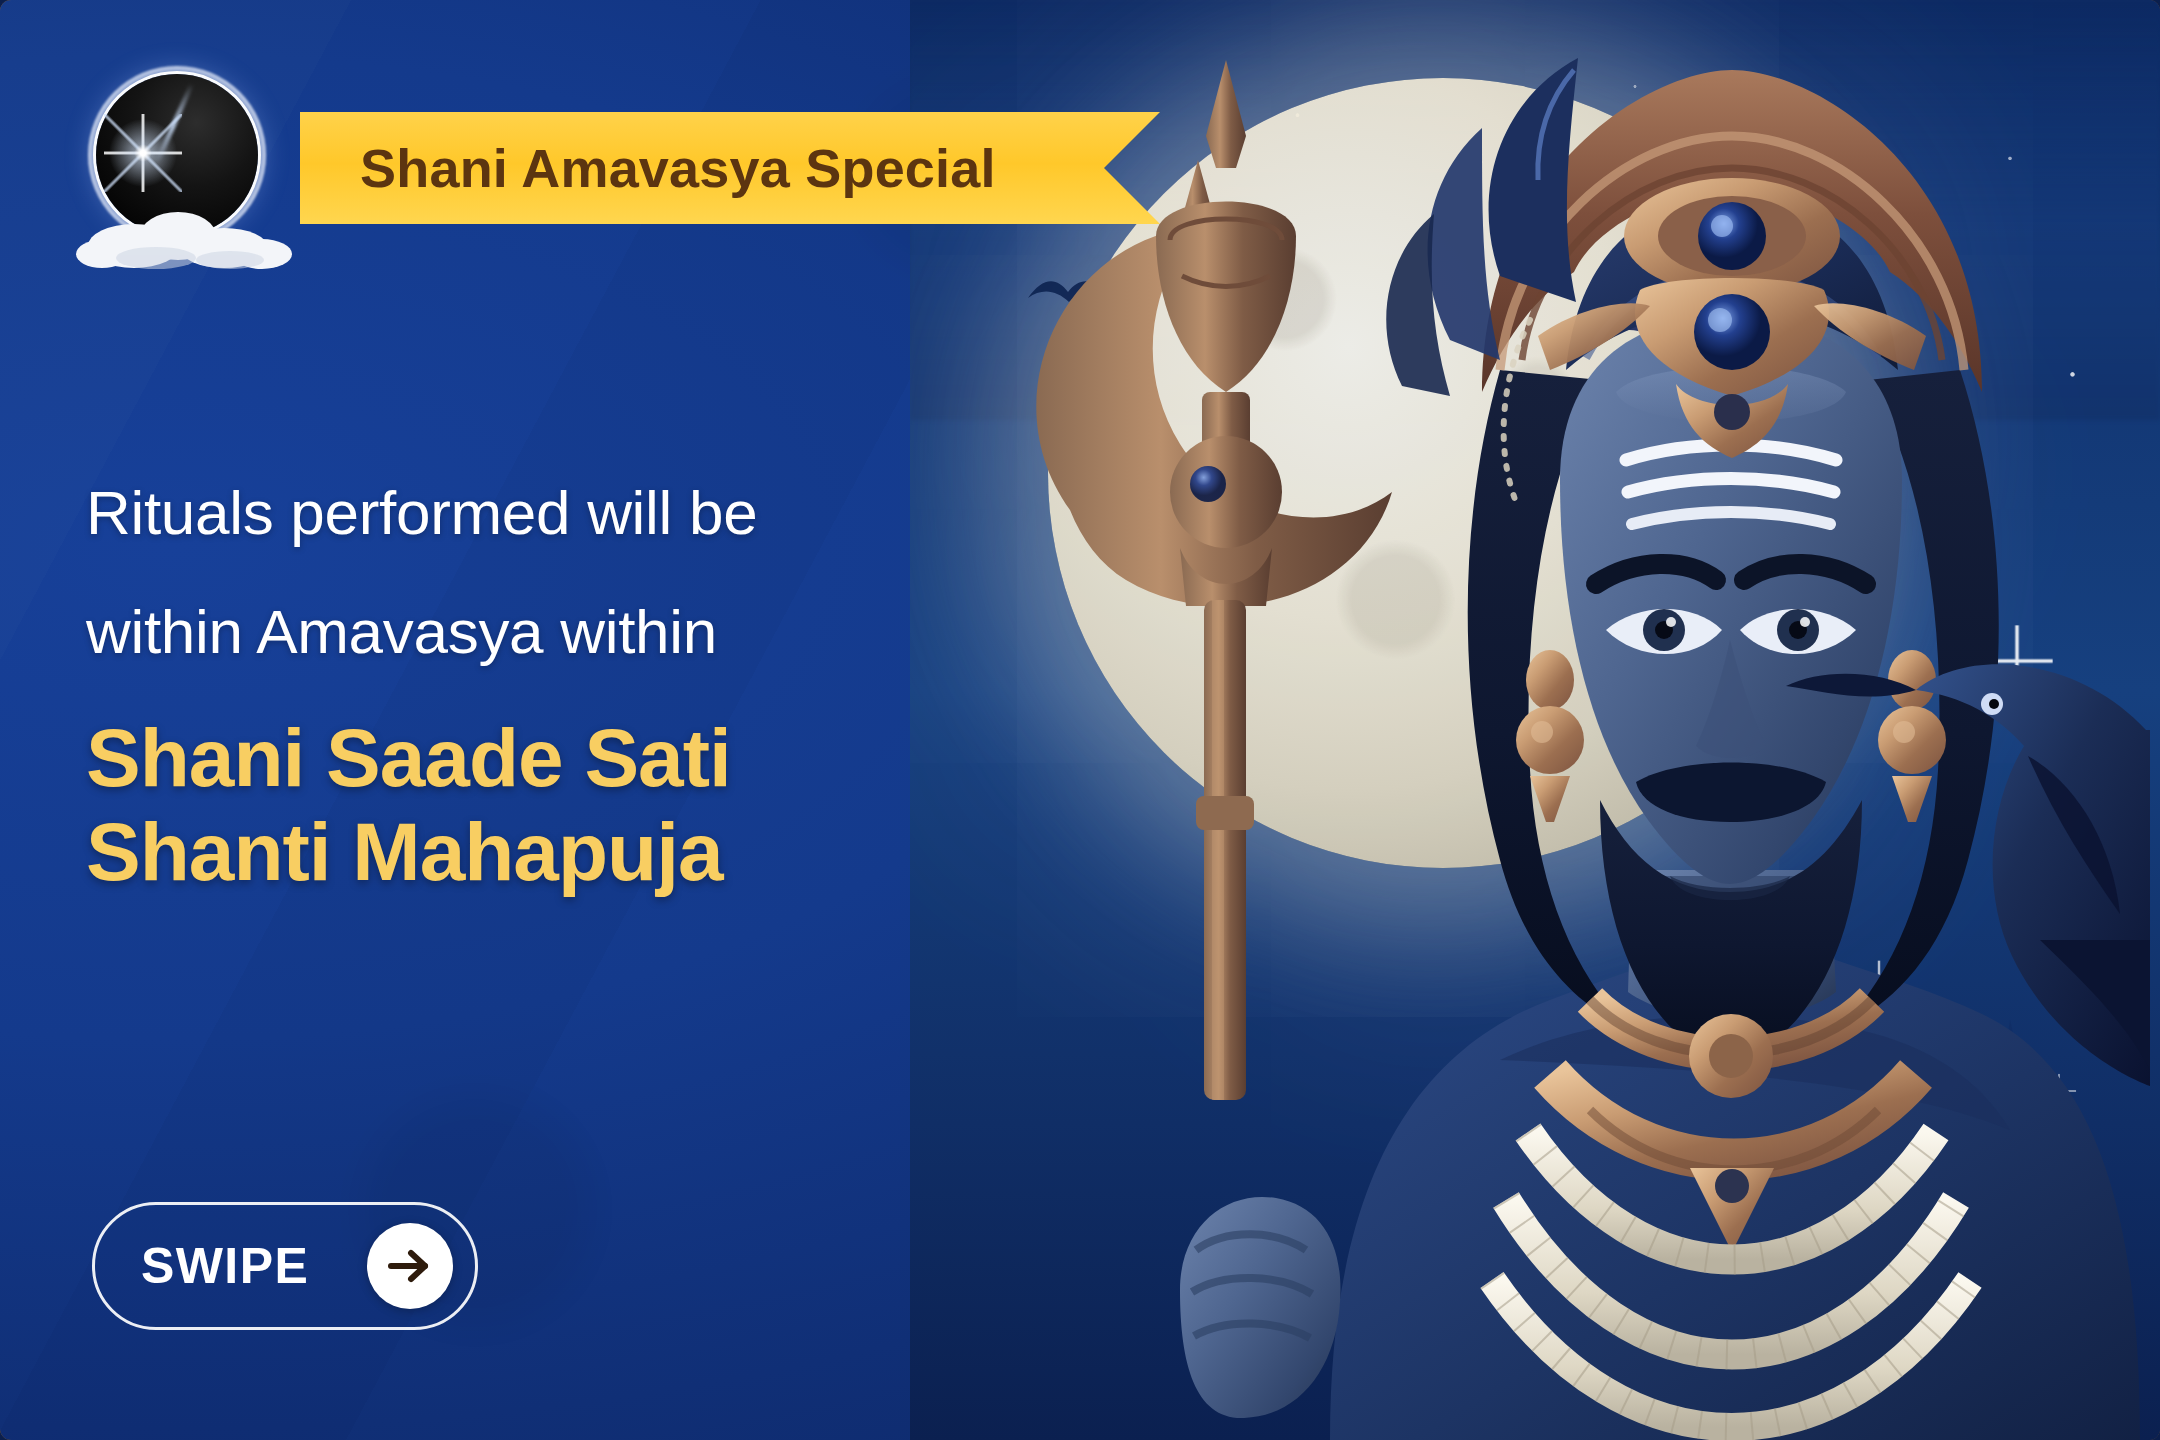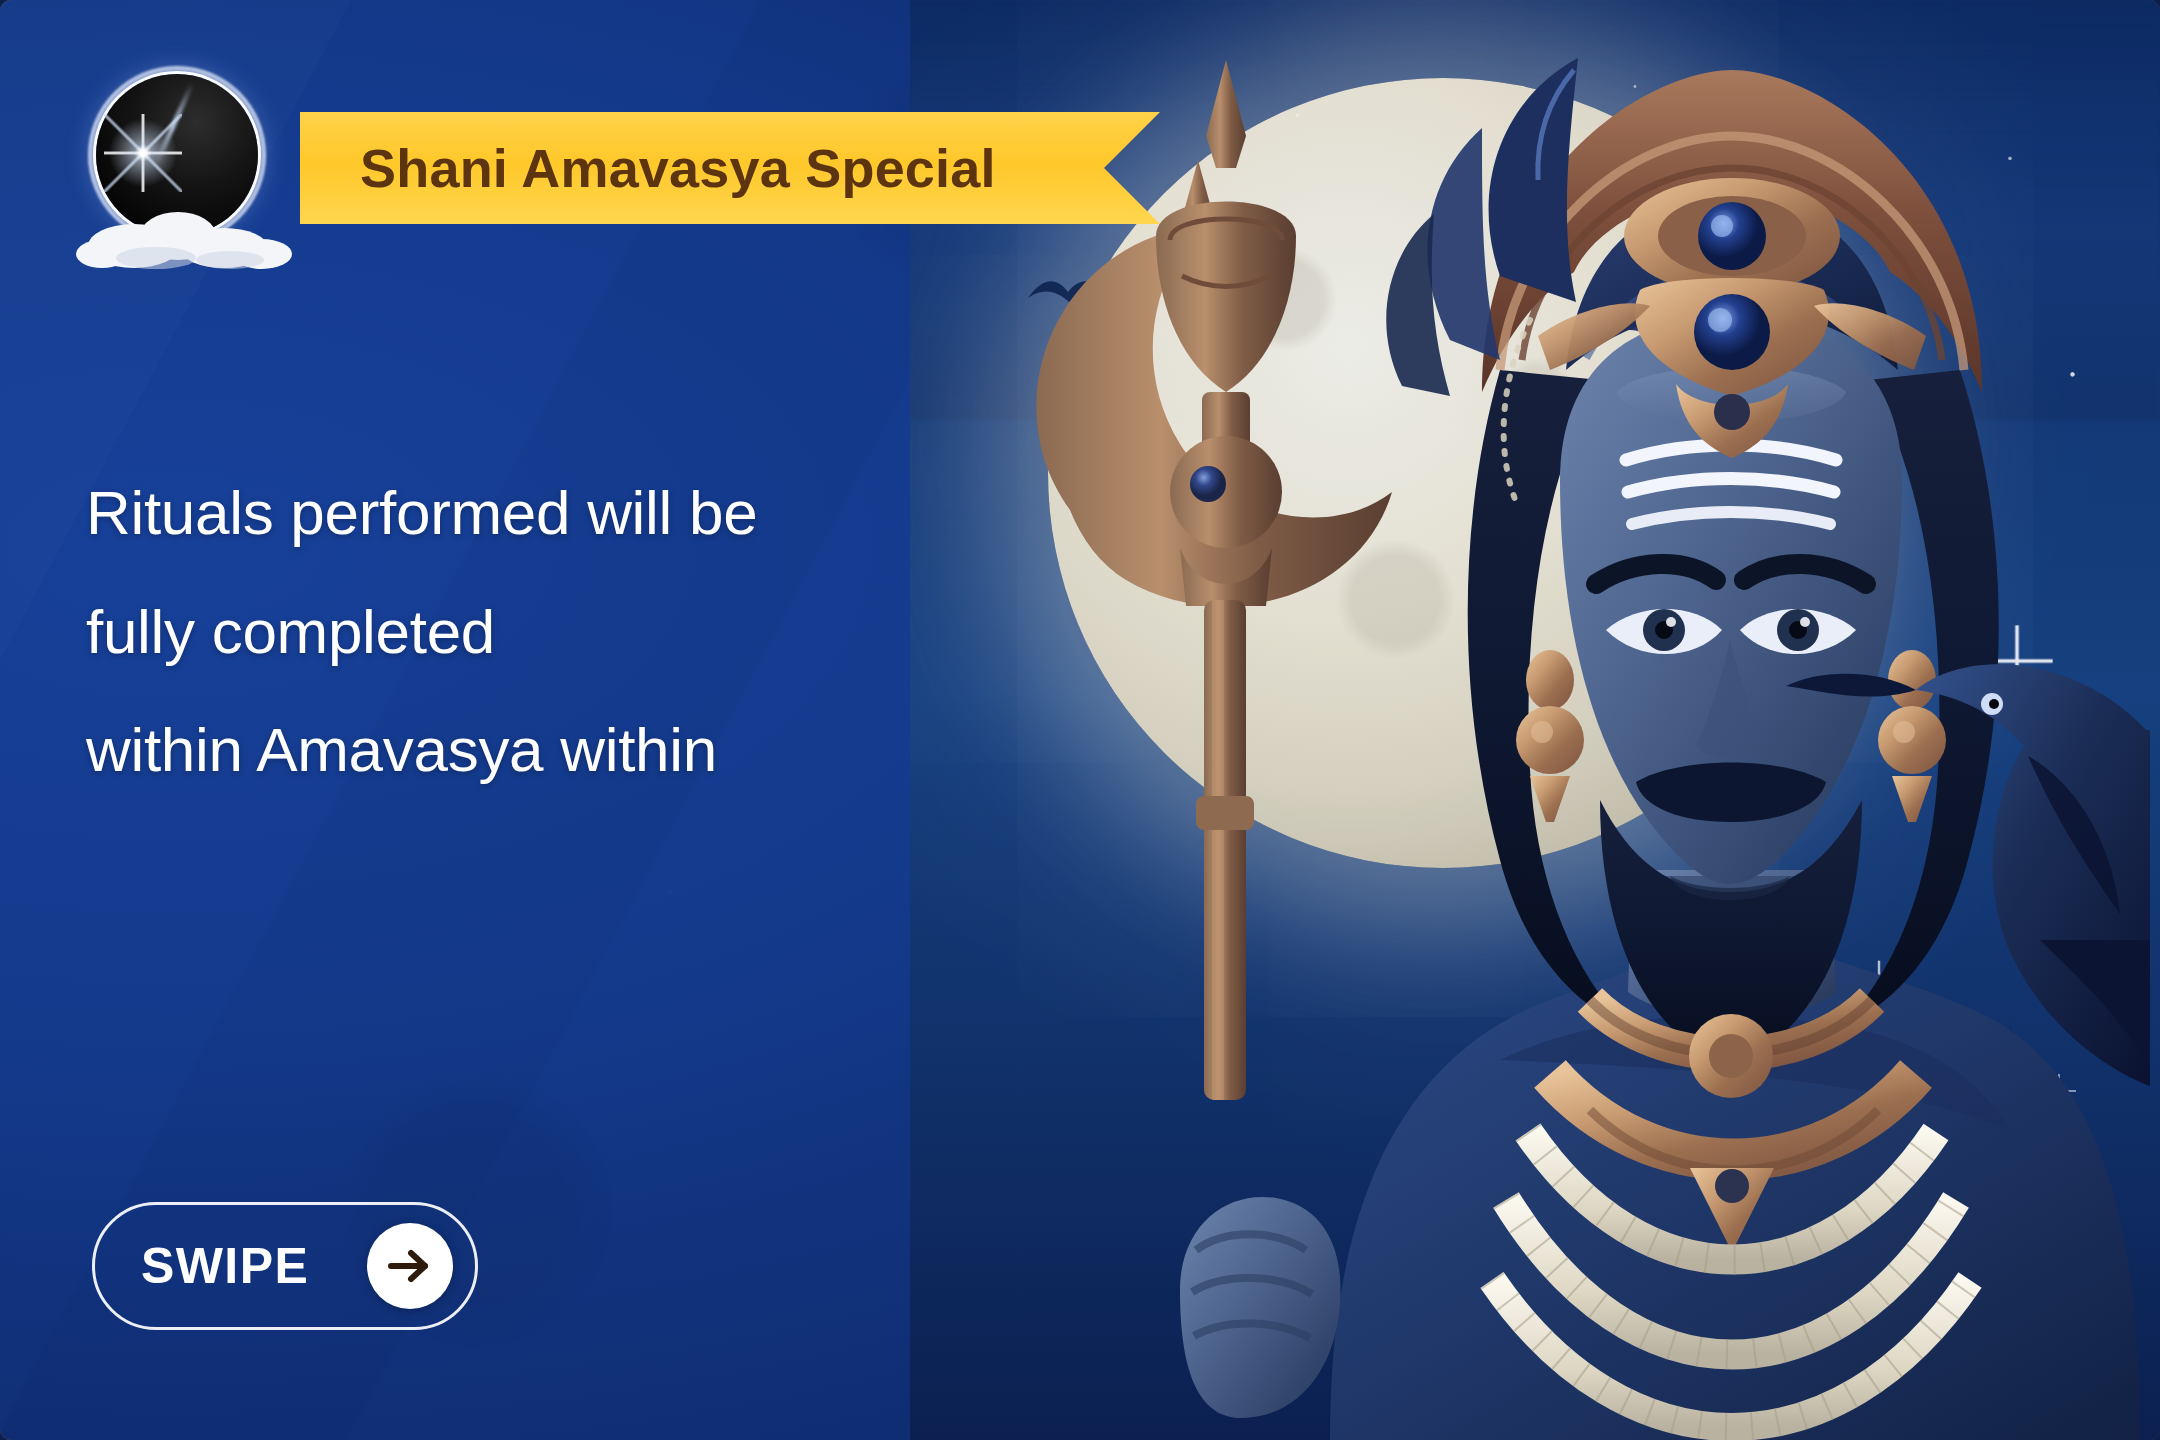--- a/index.html
+++ b/index.html
@@ -453,22 +453,25 @@
       </g>
     </svg>
   </div>
 
   <div class="badge">
     <span class="badge-label">Shani Amavasya Special</span>
   </div>
 
   <div class="copy">
     <div class="sub-line">Rituals performed will be</div>
-    <div class="sub-line">fully completed</div>
     <div class="sub-line">within Amavasya within</div>
+    <div class="title">
+      <div class="title-line">Shani Saade Sati</div>
+      <div class="title-line">Shanti Mahapuja</div>
+    </div>
   </div>
 
   <div class="swipe">
     <span class="swipe-label">SWIPE</span>
     <span class="swipe-circle">
       <svg width="46" height="40" viewBox="0 0 46 40">
         <path d="M4 20 H38" stroke="#2e1b0c" stroke-width="6" stroke-linecap="round" fill="none"></path>
         <path d="M24 7 L38 20 L24 33" stroke="#2e1b0c" stroke-width="6" stroke-linecap="round" stroke-linejoin="round" fill="none"></path>
       </svg>
     </span>

